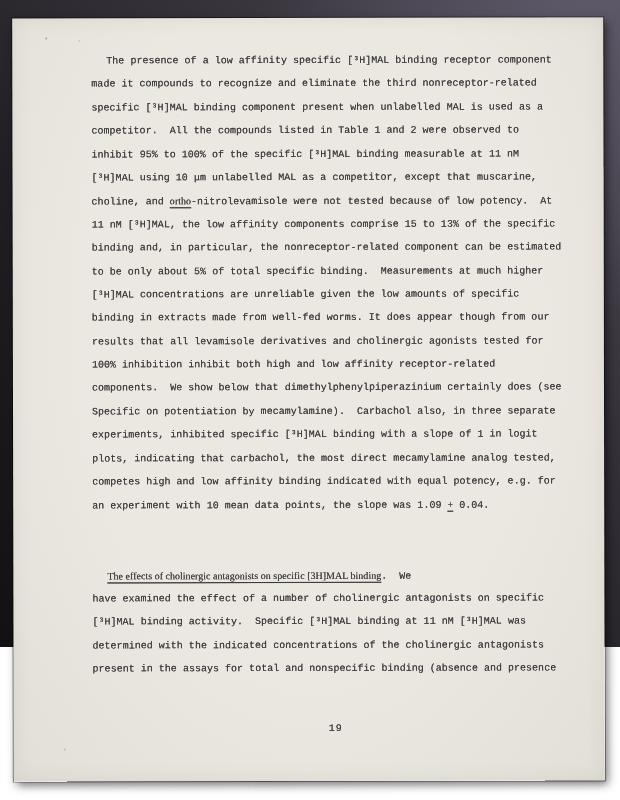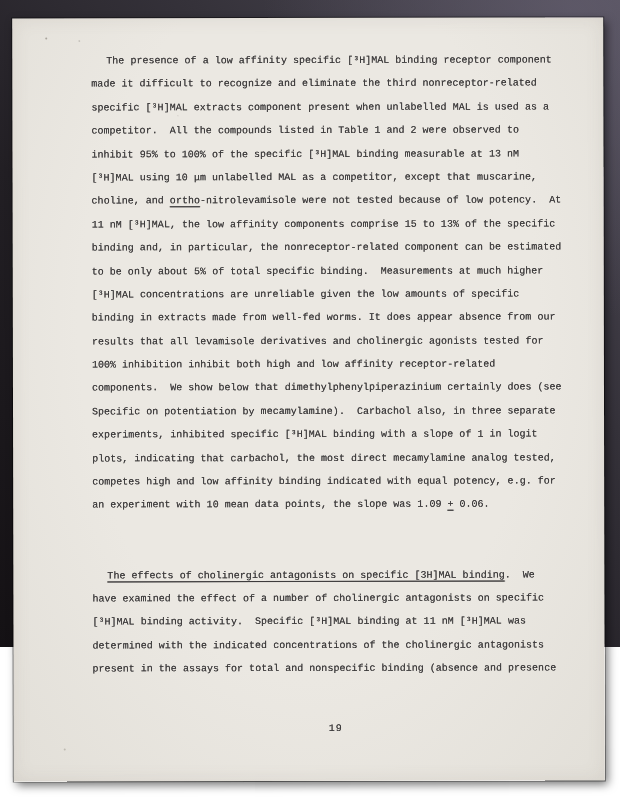--- a/index.html
+++ b/index.html
@@ -39,20 +39,21 @@
   .line {
     height: 23.4px;
     line-height: 23.4px;
     white-space: pre;
   }
   .line.indent { padding-left: 15px; }
   .u {
     text-decoration: underline;
     text-underline-offset: 2.5px;
     text-decoration-thickness: 1px;
+    font-family: Liberation Serif, serif;
   }
   .page-number {
     position: absolute;
     left: 79px; top: 705px;
     width: 486px;
     text-align: center;
     color: var(--ink);
     font-size: 10px;
     letter-spacing: 1px;
     text-shadow: 0 0 0.6px rgba(66,63,64,0.85);
@@ -72,39 +73,39 @@
 <body>
 
 <div class="photo">
   <div class="page">
     <div class="speck s1"></div>
     <div class="speck s2"></div>
     <div class="speck s3"></div>
     <div class="speck s4"></div>
     <div class="text-block">
         <div class="line indent"><span>The presence of a low affinity specific [³H]MAL binding receptor component</span></div>
-        <div class="line"><span>made it difficult to recognize and eliminate the third nonreceptor-related</span></div>
-        <div class="line"><span>specific [³H]MAL extracts component present when unlabelled MAL is used as a</span></div>
+        <div class="line"><span>made it compounds to recognize and eliminate the third nonreceptor-related</span></div>
+        <div class="line"><span>specific [³H]MAL binding component present when unlabelled MAL is used as a</span></div>
         <div class="line"><span>competitor.  All the compounds listed in Table 1 and 2 were observed to</span></div>
-        <div class="line"><span>inhibit 95% to 100% of the specific [³H]MAL binding measurable at 13 nM</span></div>
+        <div class="line"><span>inhibit 95% to 100% of the specific [³H]MAL binding measurable at 11 nM</span></div>
         <div class="line"><span>[³H]MAL using 10 μm unlabelled MAL as a competitor, except that muscarine,</span></div>
         <div class="line"><span>choline, and </span><span class="u">ortho</span><span>-nitrolevamisole were not tested because of low potency.  At</span></div>
         <div class="line"><span>11 nM [³H]MAL, the low affinity components comprise 15 to 13% of the specific</span></div>
         <div class="line"><span>binding and, in particular, the nonreceptor-related component can be estimated</span></div>
         <div class="line"><span>to be only about 5% of total specific binding.  Measurements at much higher</span></div>
         <div class="line"><span>[³H]MAL concentrations are unreliable given the low amounts of specific</span></div>
-        <div class="line"><span>binding in extracts made from well-fed worms. It does appear absence from our</span></div>
+        <div class="line"><span>binding in extracts made from well-fed worms. It does appear though from our</span></div>
         <div class="line"><span>results that all levamisole derivatives and cholinergic agonists tested for</span></div>
         <div class="line"><span>100% inhibition inhibit both high and low affinity receptor-related</span></div>
         <div class="line"><span>components.  We show below that dimethylphenylpiperazinium certainly does (see</span></div>
         <div class="line"><span>Specific on potentiation by mecamylamine).  Carbachol also, in three separate</span></div>
         <div class="line"><span>experiments, inhibited specific [³H]MAL binding with a slope of 1 in logit</span></div>
         <div class="line"><span>plots, indicating that carbachol, the most direct mecamylamine analog tested,</span></div>
         <div class="line"><span>competes high and low affinity binding indicated with equal potency, e.g. for</span></div>
-        <div class="line"><span>an experiment with 10 mean data points, the slope was 1.09 </span><span class="u">+</span><span> 0.06.</span></div>
+        <div class="line"><span>an experiment with 10 mean data points, the slope was 1.09 </span><span class="u">+</span><span> 0.04.</span></div>
         <div class="line"></div>
         <div class="line"></div>
         <div class="line indent"><span class="u">The effects of cholinergic antagonists on specific [3H]MAL binding</span><span>.  We</span></div>
         <div class="line"><span>have examined the effect of a number of cholinergic antagonists on specific</span></div>
         <div class="line"><span>[³H]MAL binding activity.  Specific [³H]MAL binding at 11 nM [³H]MAL was</span></div>
         <div class="line"><span>determined with the indicated concentrations of the cholinergic antagonists</span></div>
         <div class="line"><span>present in the assays for total and nonspecific binding (absence and presence</span></div>
       </div>
     <div class="page-number">19</div>
   </div>

